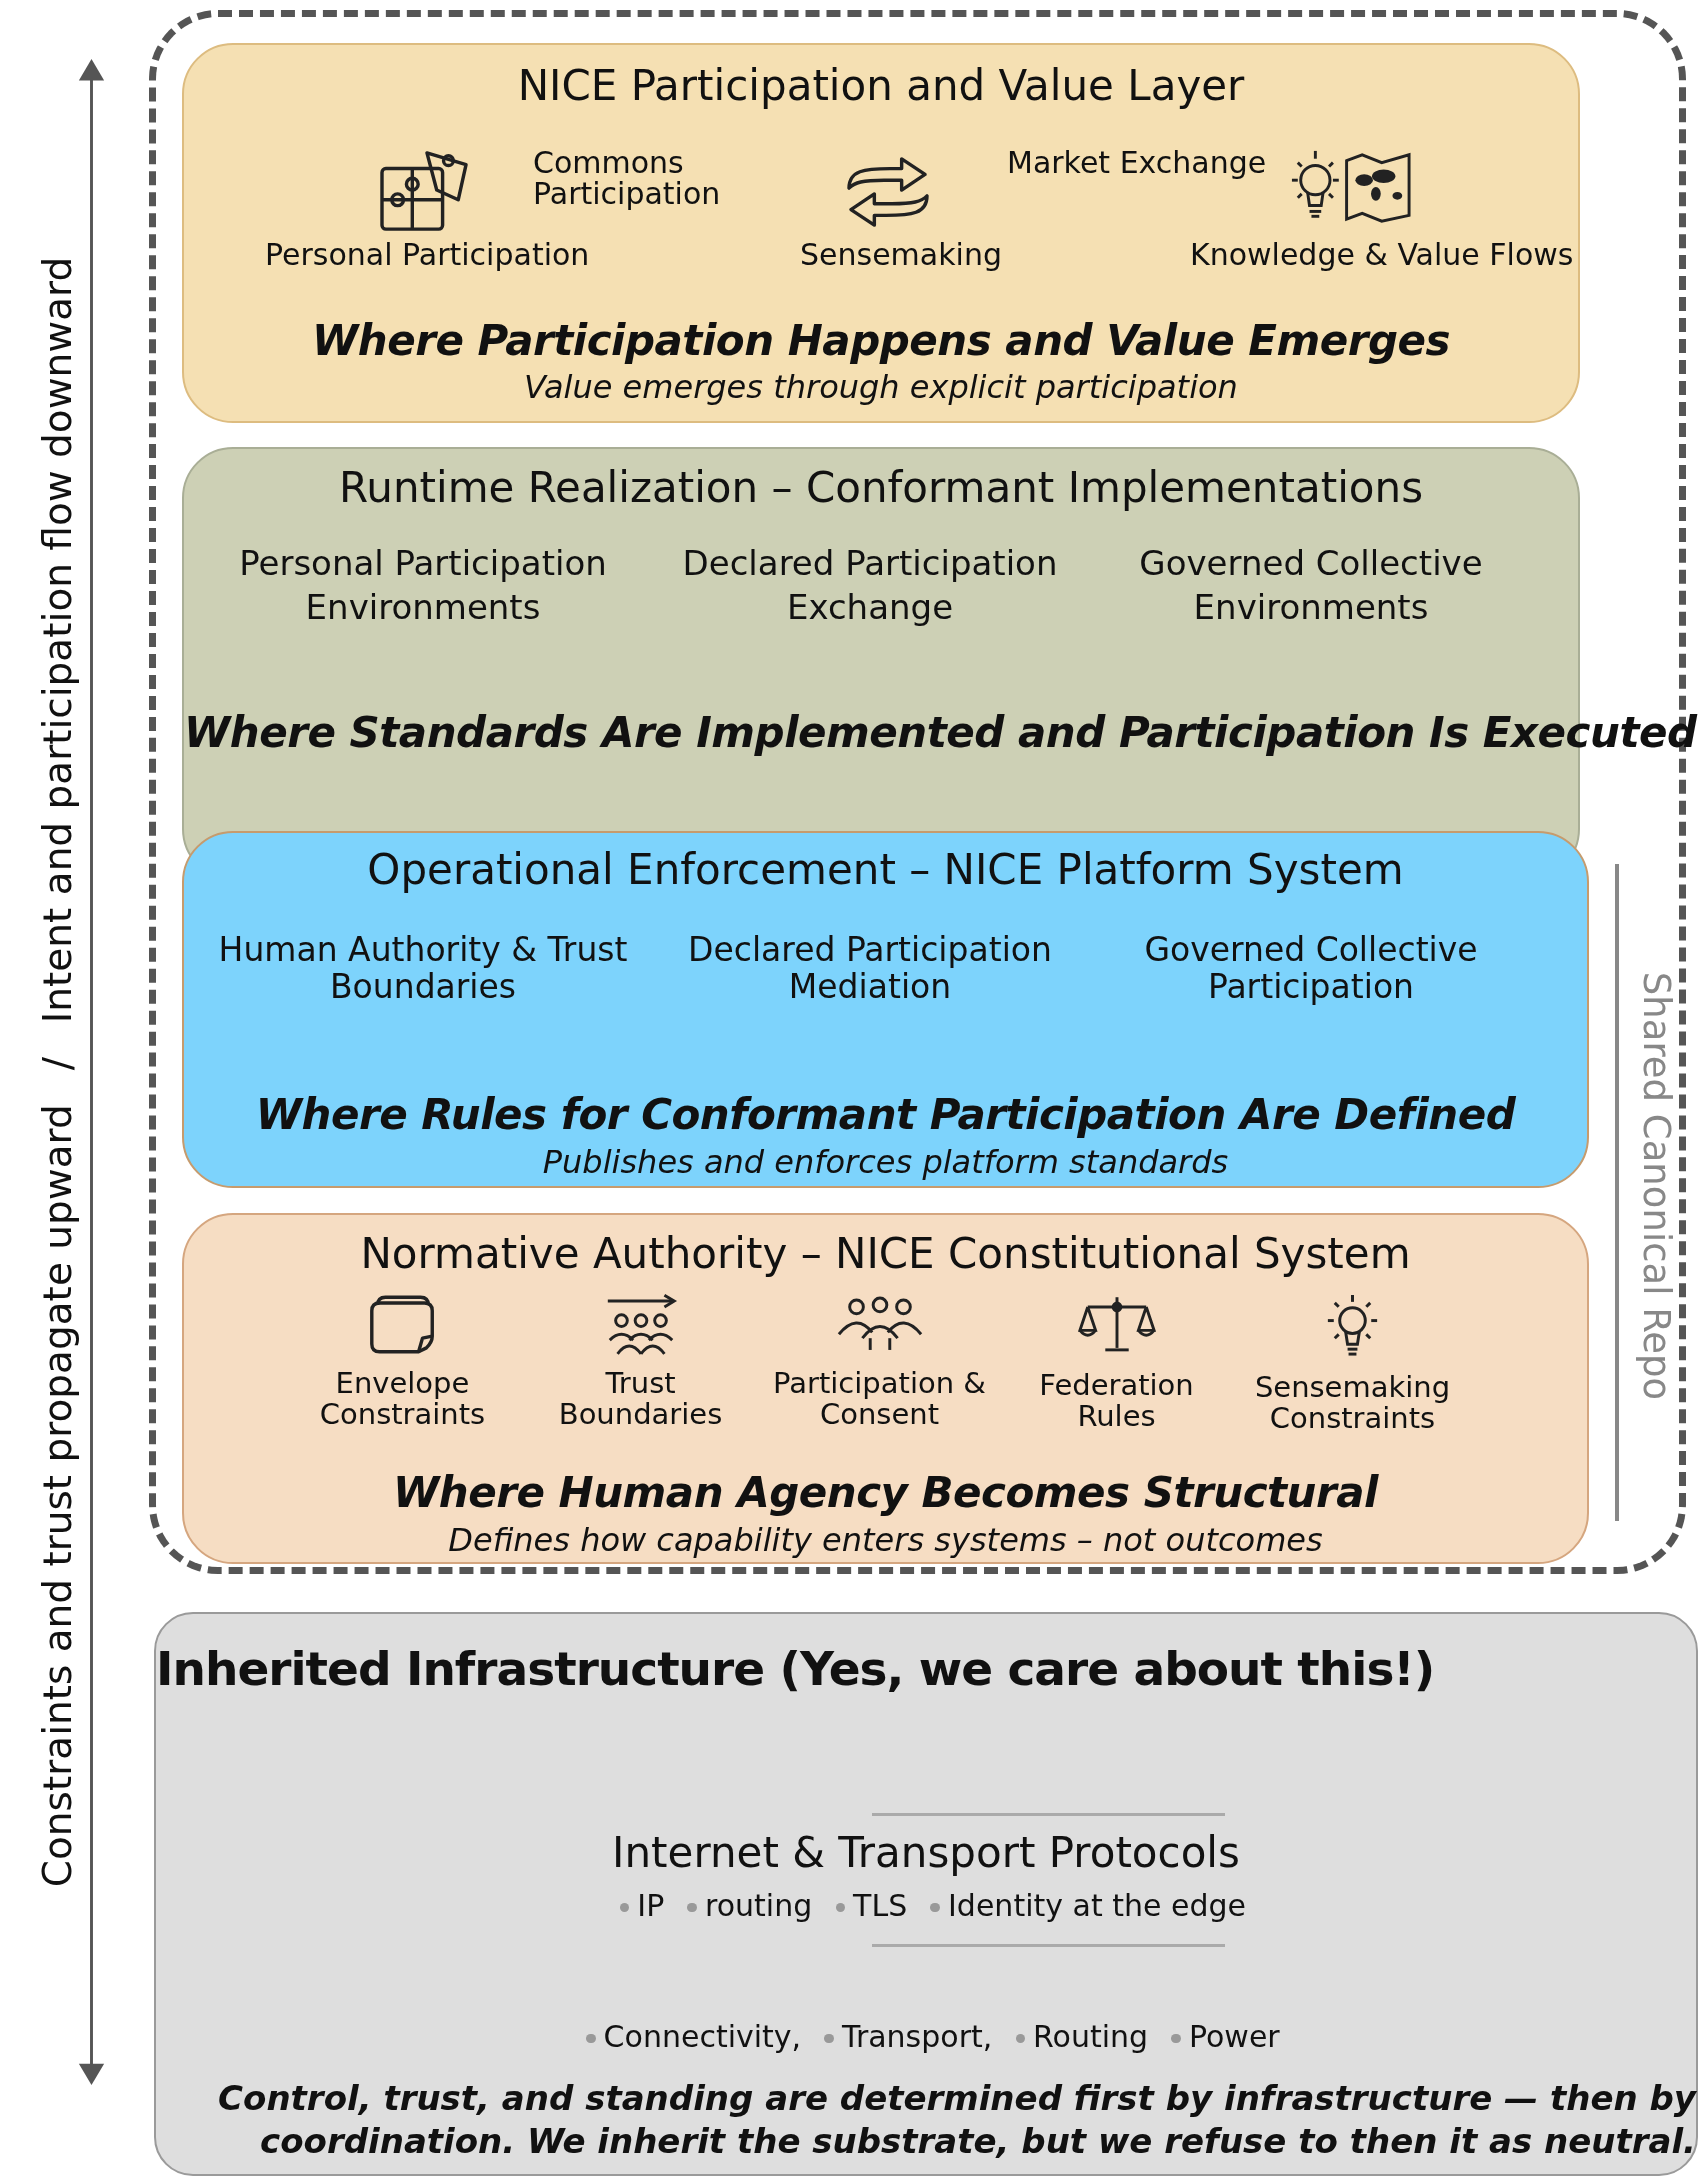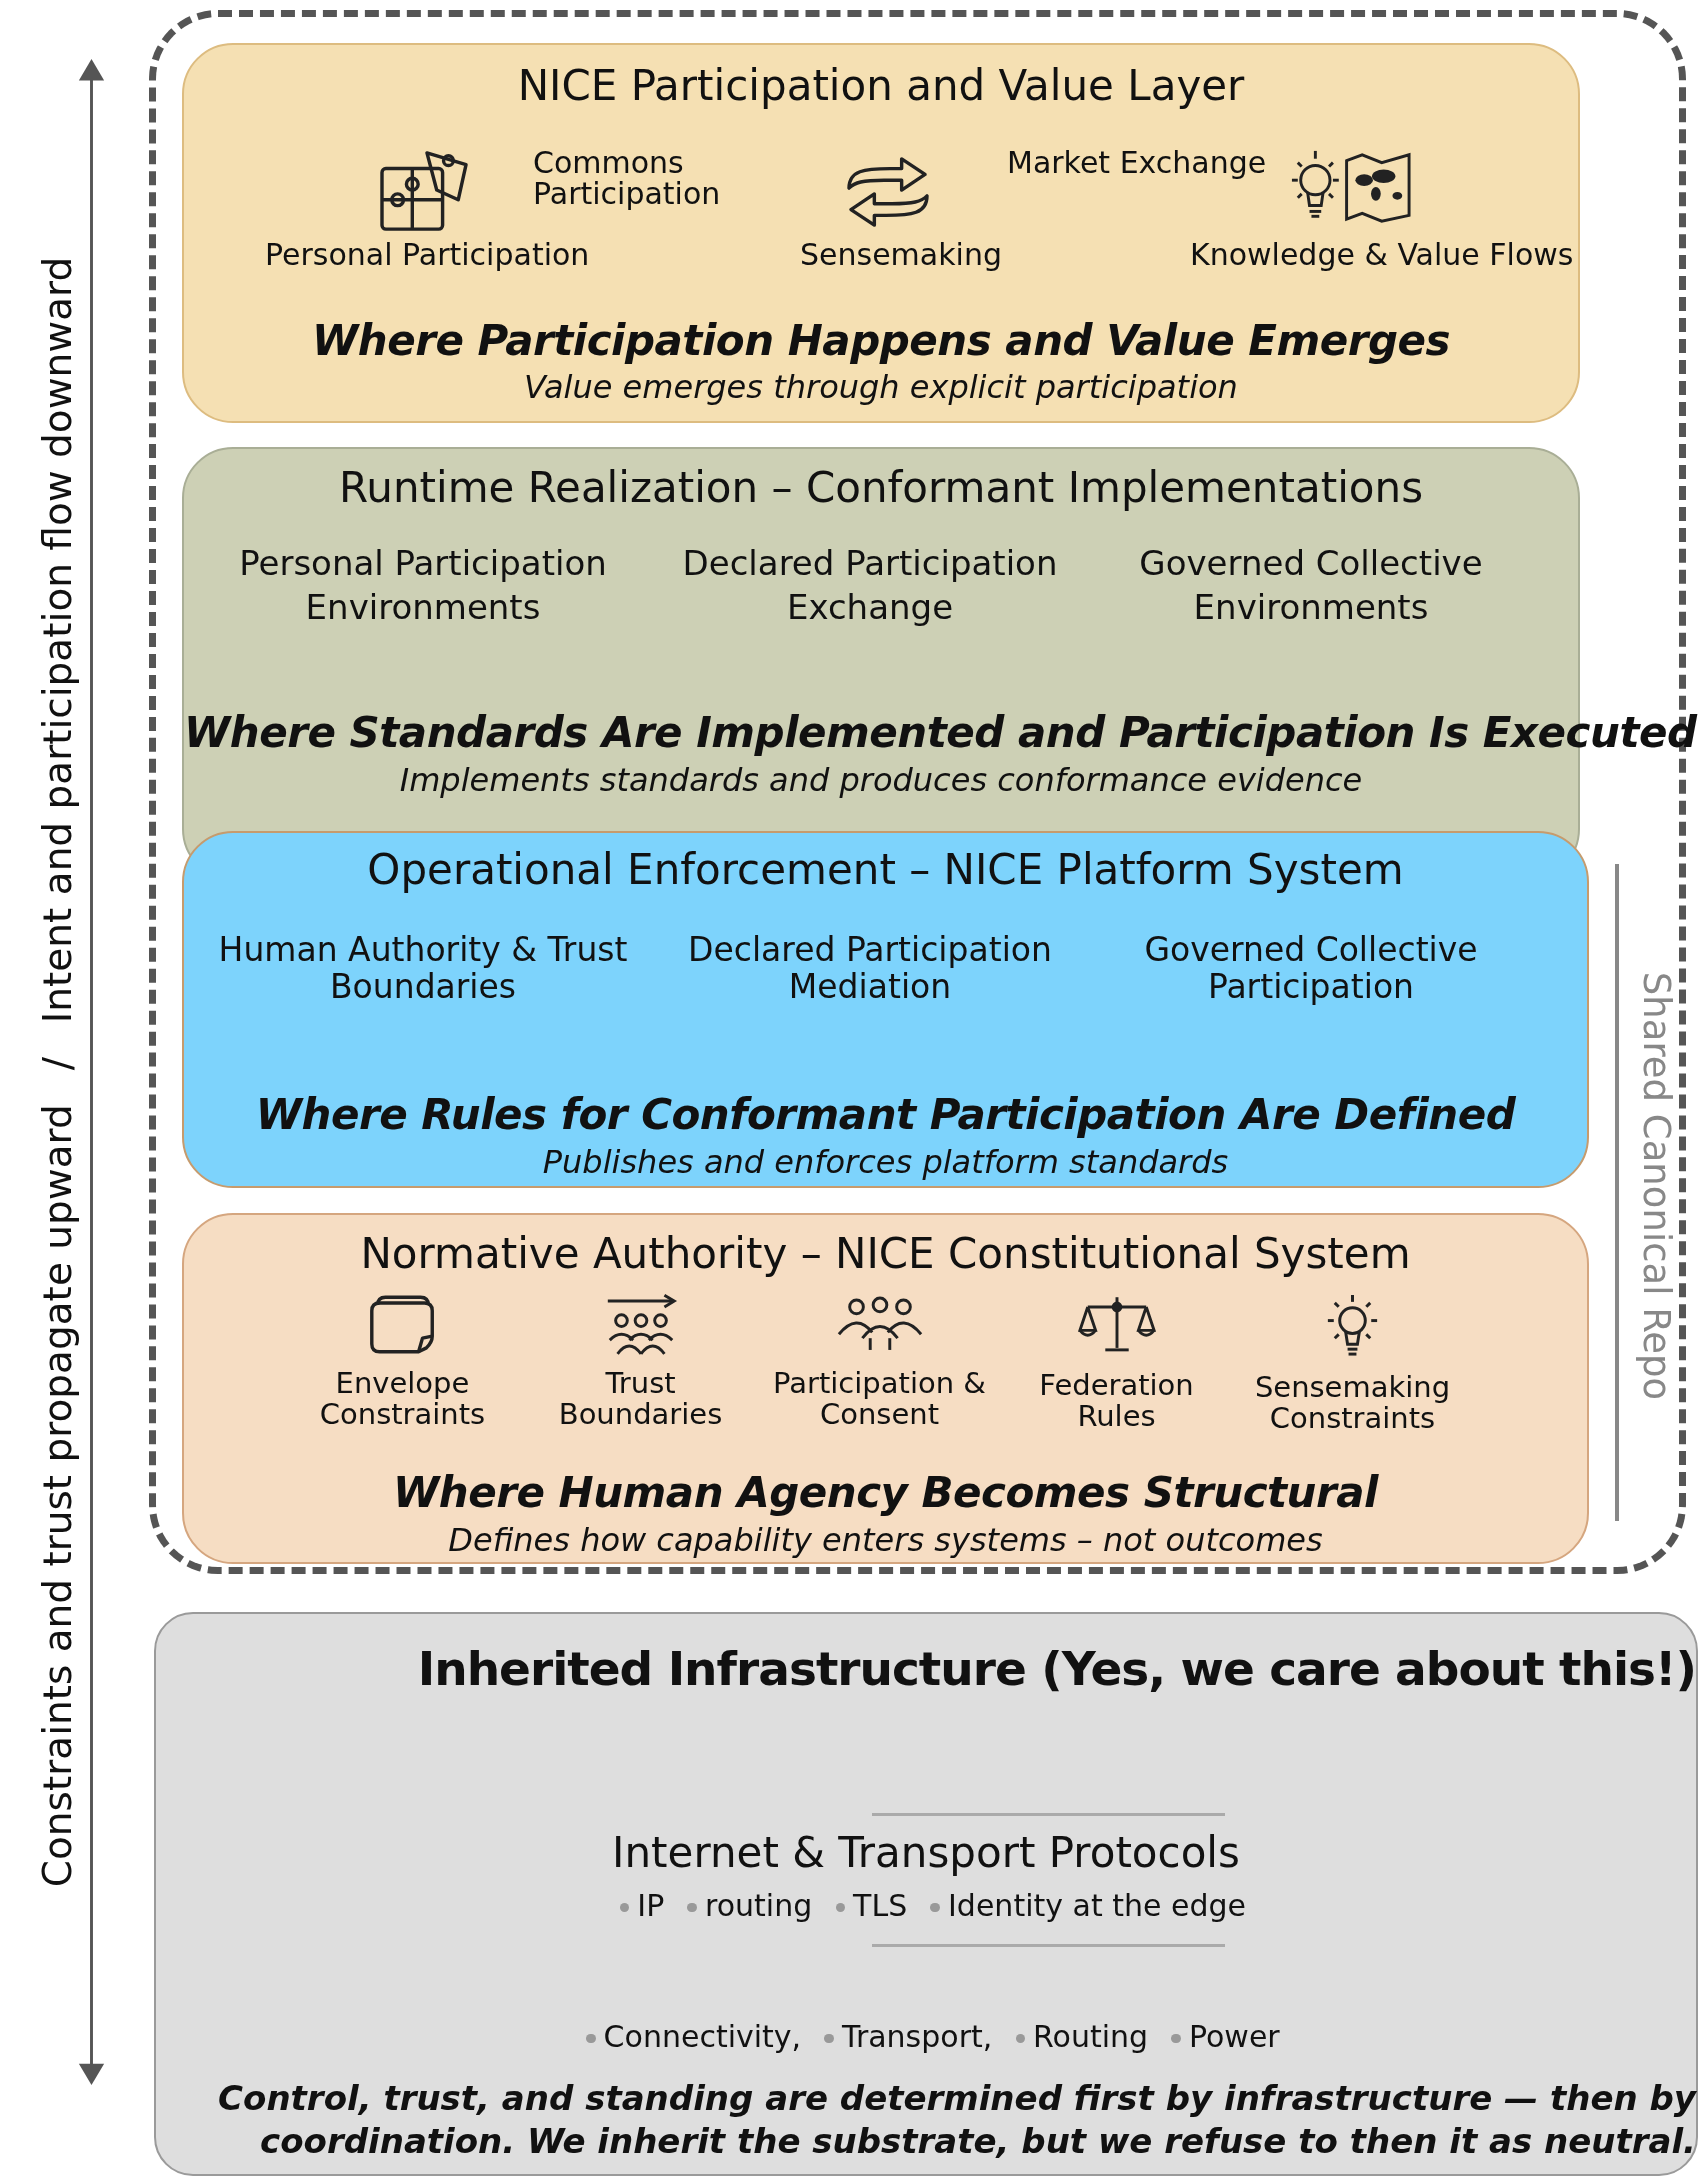--- a/index.html
+++ b/index.html
@@ -18,21 +18,21 @@
   .title { position:absolute; left:0; right:0; text-align:center; font-size:42px; font-weight:normal; white-space:nowrap; }
   .tagline { position:absolute; left:0; right:0; text-align:center; font-size:42px; font-weight:bold; font-style:italic; white-space:nowrap; letter-spacing:-0.5px; }
   .subline { position:absolute; left:0; right:0; text-align:center; font-size:32px; font-style:italic; white-space:nowrap; }
   .col3 { position:absolute; text-align:center; font-size:34px; line-height:44px; width:412px; }
   .col3b { position:absolute; text-align:center; font-size:33px; line-height:37px; width:412px; }
   .lbl { position:absolute; font-size:30px; line-height:31px; text-align:left; white-space:nowrap; }
   .icon { position:absolute; }
   .norm-item { position:absolute; top:78px; width:235px; text-align:center; }
   .norm-item .lbl2 { font-size:29px; line-height:31px; margin-top:7.8px; }
 
-  .infra-title { position:absolute; left:0; right:0; top:27.4px; text-align:right; font-size:47px; font-weight:bold; letter-spacing:-1px; white-space:nowrap; }
+  .infra-title { position:absolute; left:0; right:0; top:27.4px; text-align:left; font-size:47px; font-weight:bold; letter-spacing:-1px; white-space:nowrap; }
   .infra-h { position:absolute; left:0; right:0; text-align:center; font-size:42px; white-space:nowrap; }
   .infra-b { position:absolute; left:0; right:0; text-align:center; font-size:30px; white-space:nowrap; }
   .bullet { display:inline-block; width:9.8px; height:9.8px; border-radius:50%; background:#999; vertical-align:middle; margin:0 7.8px 0 13.7px; }
   .sep { position:absolute; left:716px; width:353px; height:2.9px; background:#aaa; }
   .footer { position:absolute; left:0; right:0; text-align:right; font-size:34px; font-weight:bold; font-style:italic; line-height:43px; }
 
   .vert-left { position:absolute; left:57px; top:1072px; transform:translate(-50%,-50%) rotate(-90deg); white-space:nowrap; font-size:39px; }
   .vert-right { position:absolute; left:1656px; top:1186px; transform:translate(-50%,-50%) rotate(90deg); white-space:nowrap; font-size:37px; color:#888; }
 </style>
 </head>
@@ -109,21 +109,20 @@
   <div class="tagline" style="top:271px">Where Participation Happens and Value Emerges</div>
   <div class="subline" style="top:323px">Value emerges through explicit participation</div>
 </div>
 
 <div class="layer l-green">
   <div class="title" style="top:13.7px">Runtime Realization – Conformant Implementations</div>
   <div class="col3" style="left:33px;top:92px">Personal Participation Environments</div>
   <div class="col3" style="left:480px;top:92px">Declared Participation Exchange</div>
   <div class="col3" style="left:921px;top:92px">Governed Collective Environments</div>
   <div class="tagline" style="top:259px">Where Standards Are Implemented and Participation Is Executed</div>
-  <div class="subline" style="top:312px">Implements standards and produces conformance evidence</div>
 </div>
 
 <div class="layer l-tan">
   <div class="title" style="top:11.8px">Operational Enforcement – NICE Platform System</div>
   <div class="col3b" style="left:33px;top:98px">Human Authority &amp; Trust Boundaries</div>
   <div class="col3b" style="left:480px;top:98px">Declared Participation Mediation</div>
   <div class="col3b" style="left:921px;top:98px">Governed Collective Participation</div>
   <div class="tagline" style="top:257px">Where Rules for Conformant Participation Are Defined</div>
   <div class="subline" style="top:310px">Publishes and enforces platform standards</div>
 </div>

